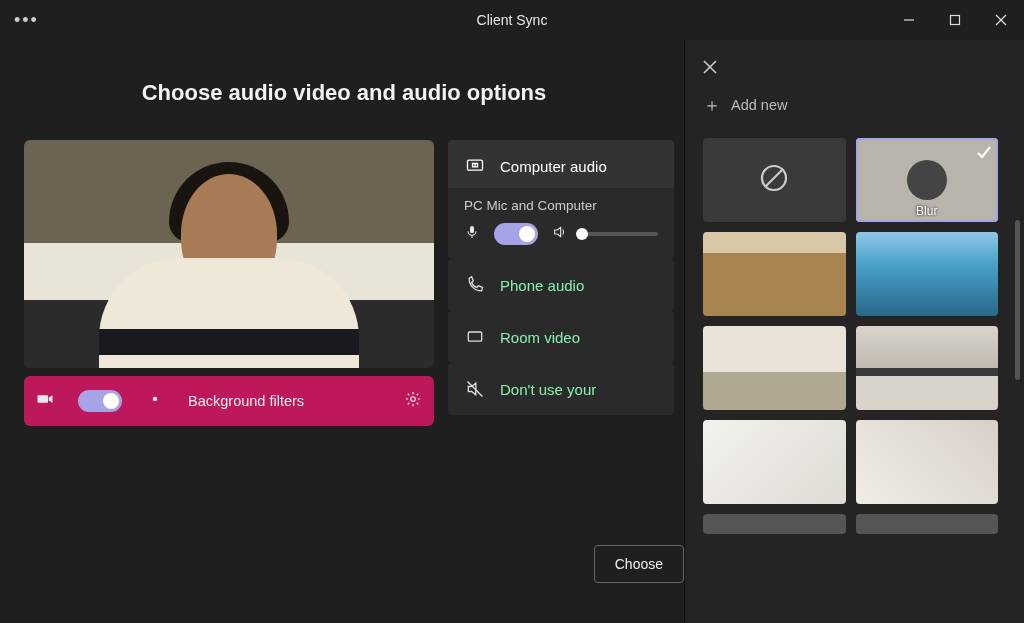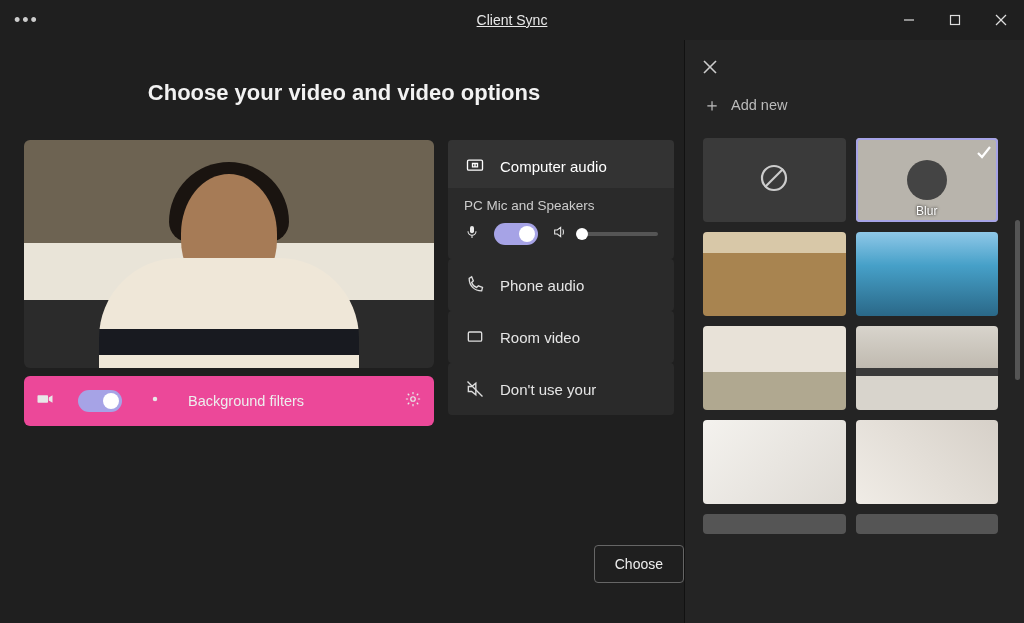--- a/index.html
+++ b/index.html
@@ -21,21 +21,20 @@
     letter-spacing: 2px;
     cursor: pointer;
   }
   .titlebar .title {
     position: absolute;
     left: 0; right: 0;
     text-align: center;
     font-size: 14px;
     color: #e8e8e8;
     pointer-events: none;
-    text-decoration: underline;
   }
   .win-controls {
     margin-left: auto;
     display: flex;
   }
   .win-btn {
     width: 46px; height: 40px;
     display: flex; align-items: center; justify-content: center;
     color: #ddd; cursor: pointer;
   }
@@ -95,21 +94,21 @@
   }
   .video-preview .torso {
     position:absolute; bottom:-20px; left:50%; transform:translateX(-50%);
     width:260px; height:130px; border-radius:80px 80px 0 0;
     background:linear-gradient(#efe7d8 0%, #efe7d8 55%, #181a20 55%, #181a20 75%, #efe7d8 75%);
   }
 
   .video-controls {
     margin-top: 8px;
     height: 50px;
-    background: #ec4899;
+    background: #be185d;
     border-radius: 6px;
     display: flex;
     align-items: center;
     padding: 0 12px;
     gap: 24px;
   }
   .video-controls .cam-icon svg,
   .video-controls .fx-icon svg,
   .video-controls .gear svg { width:18px; height:18px; fill:#e8e8e8; }
   .video-controls .bg-filters {
@@ -134,21 +133,21 @@
 
   
   .audio-col { flex: 1; display: flex; flex-direction: column; }
   .audio-opt {
     background: #2a2a2a;
     border-radius: 4px;
     display:flex; align-items:center;
     padding: 0 16px;
     gap: 14px;
     cursor: pointer;
-    color: #e5e5e5;
+    color: #86efac;
   }
   .audio-opt.h52 { height: 52px; }
   .audio-opt.selected {
     background: #333;
     color: #fff;
   }
   .audio-opt .ic { width:22px; display:flex; justify-content:center; }
   .audio-opt .ic svg { width:20px; height:20px; stroke:#ddd; fill:none; stroke-width:1.6; }
   .audio-opt.selected .ic svg { stroke:#fff; }
   .audio-opt .lbl { font-size: 15px; font-weight: 500; }
@@ -277,21 +276,21 @@
           <line x1="1" y1="1" x2="11" y2="11"></line>
           <line x1="11" y1="1" x2="1" y2="11"></line>
         </svg>
     </div>
   </div>
 </div>
 
 <div class="content">
 
   <div class="left-pane">
-    <div class="heading">Choose your video and video options</div>
+    <div class="heading">Choose audio video and audio options</div>
 
     <div class="row">
 
       <div class="video-col">
         <div class="video-preview">
           <div class="hair"></div>
           <div class="head"></div>
           <div class="torso"></div>
         </div>
         <div class="video-controls">
@@ -324,21 +323,21 @@
         <div class="audio-opt h52 selected">
           <span class="ic">
             <svg viewBox="0 0 24 24">
                 <rect x="3" y="5" width="18" height="12" rx="1.5"></rect>
                 <path d="M9 9h6v4H9zM12 9v4"></path>
               </svg>
           </span>
           <span class="lbl">Computer audio</span>
         </div>
         <div class="audio-detail">
-          <div class="device">PC Mic and Speakers</div>
+          <div class="device">PC Mic and Computer</div>
           <div class="controls-row">
             <span>
               <svg viewBox="0 0 24 24">
                   <rect x="9" y="3" width="6" height="11" rx="3"></rect>
                   <path d="M6 11a6 6 0 0 0 12 0M12 17v4" fill="none" stroke="#e8e8e8" stroke-width="1.6"></path>
                 </svg>
             </span>
             <div class="toggle">
                 <div class="knob"></div>
               </div>

